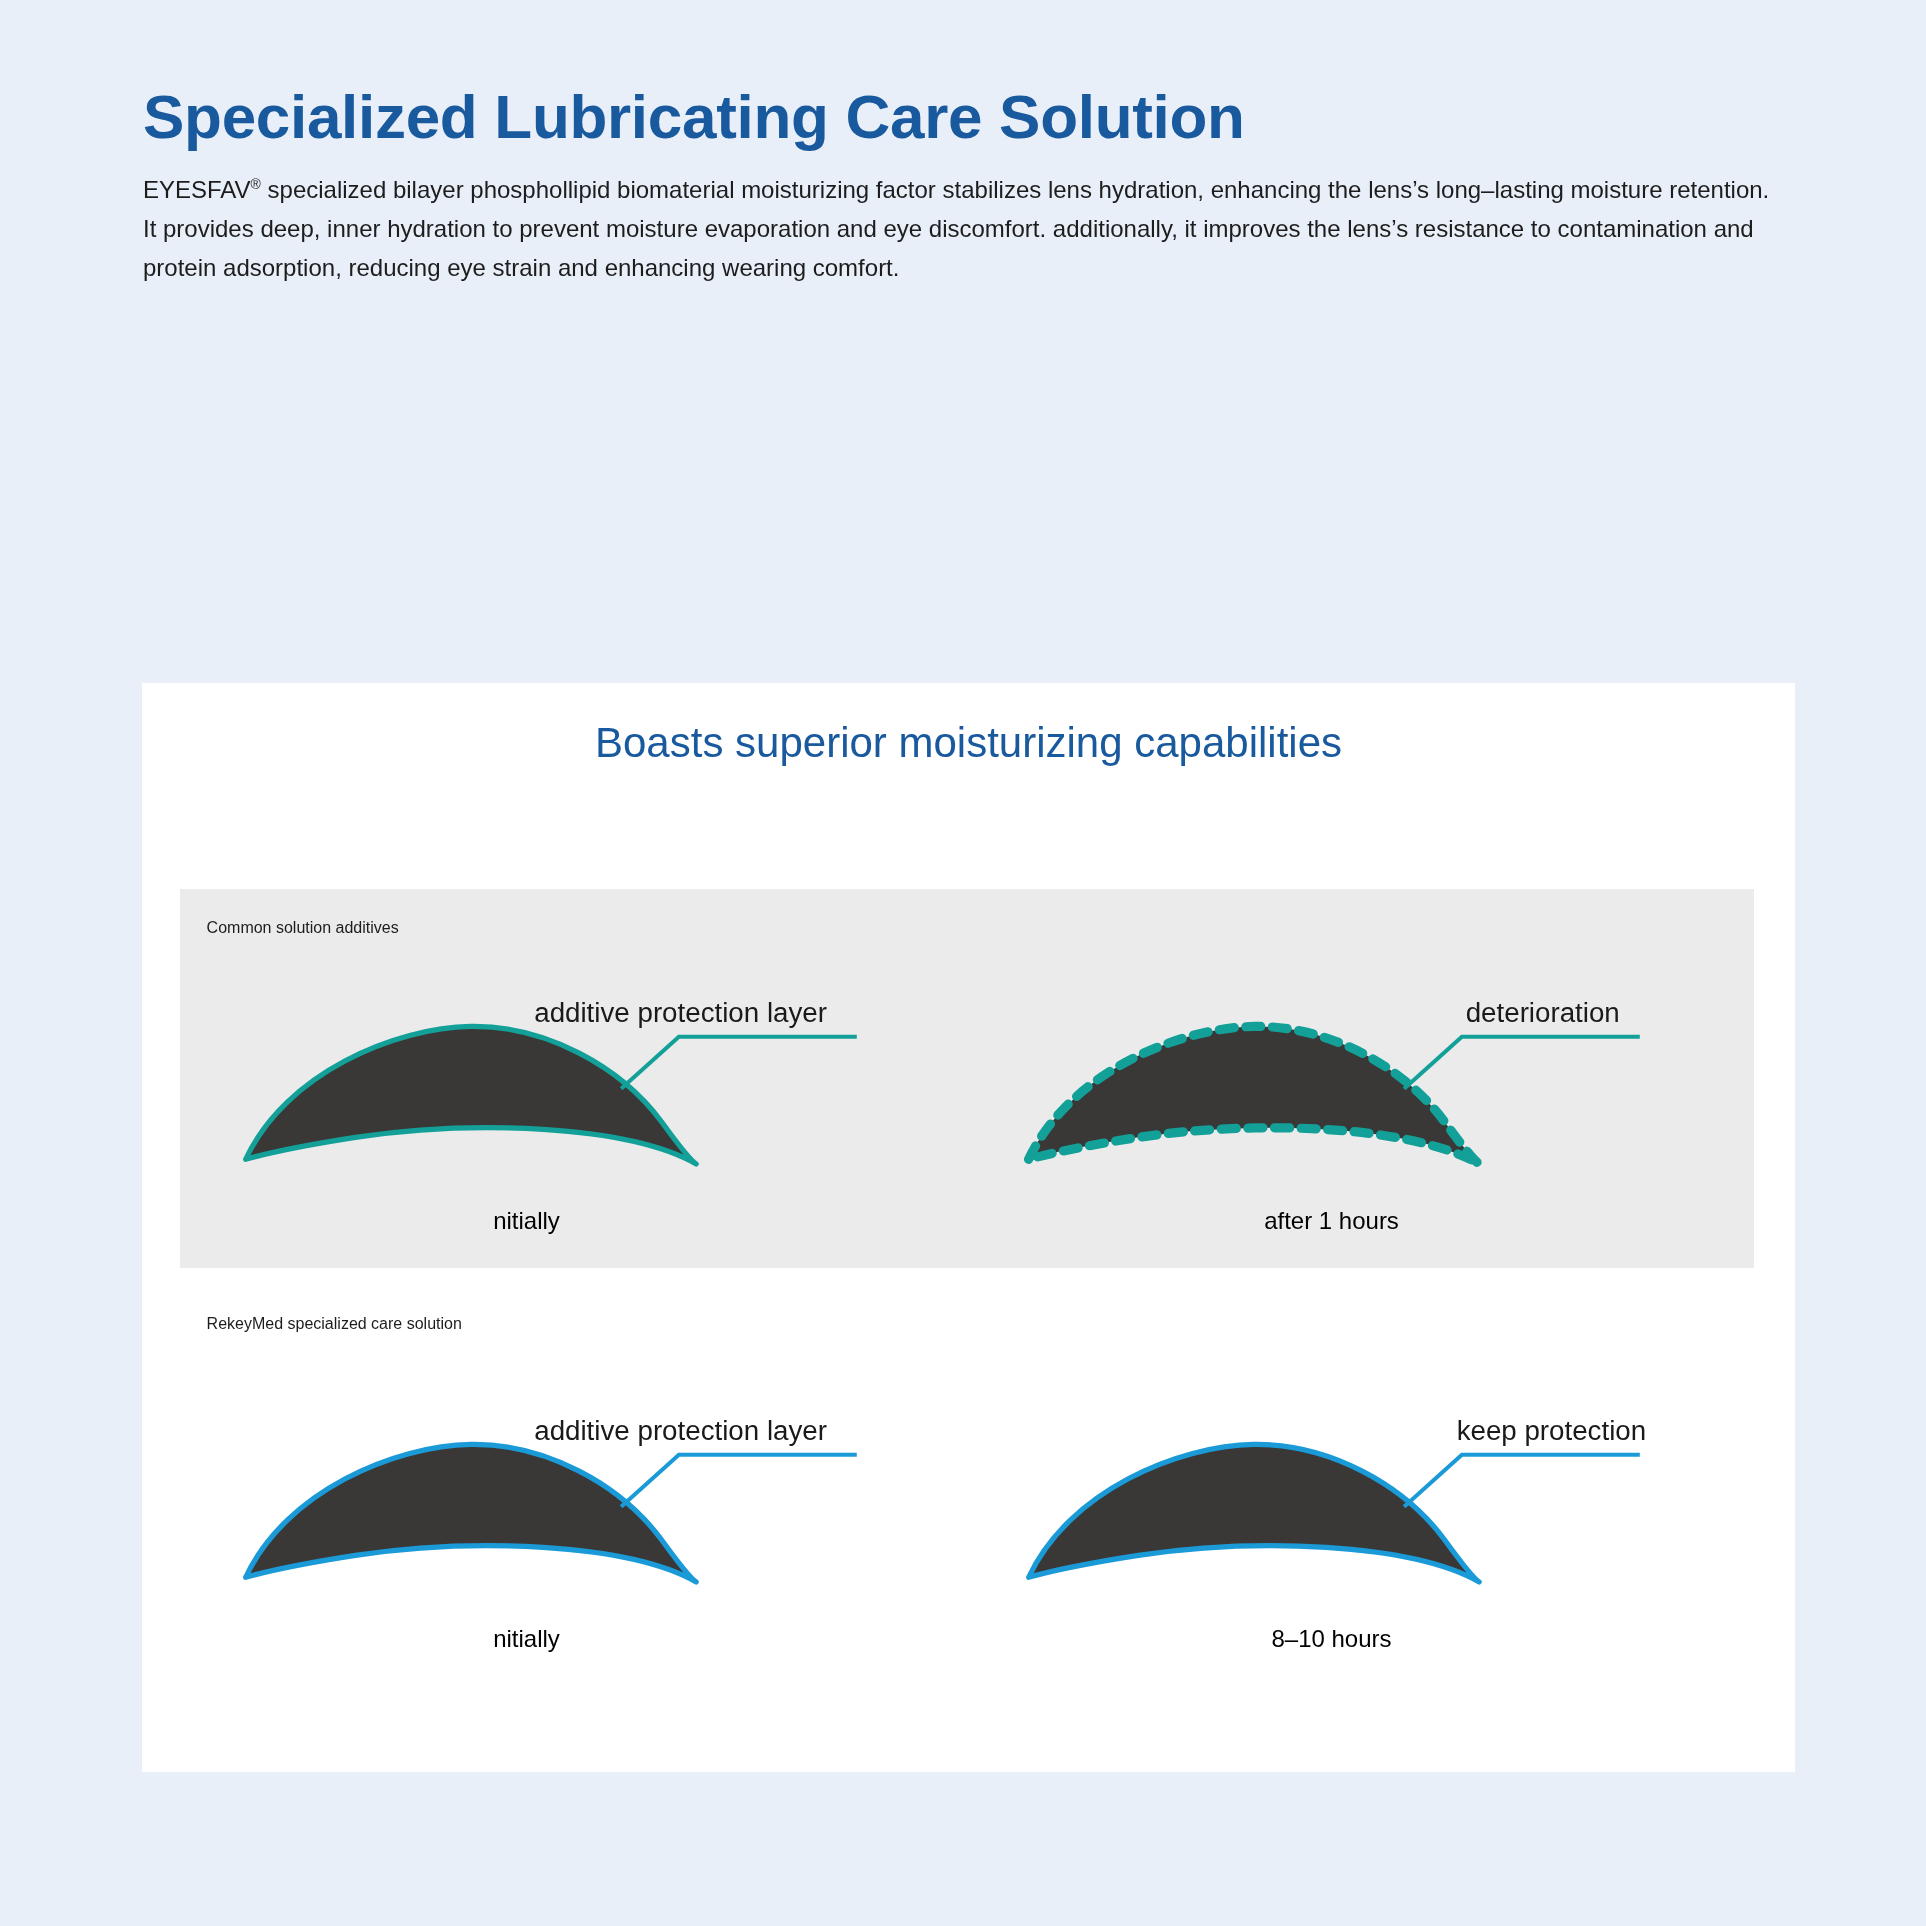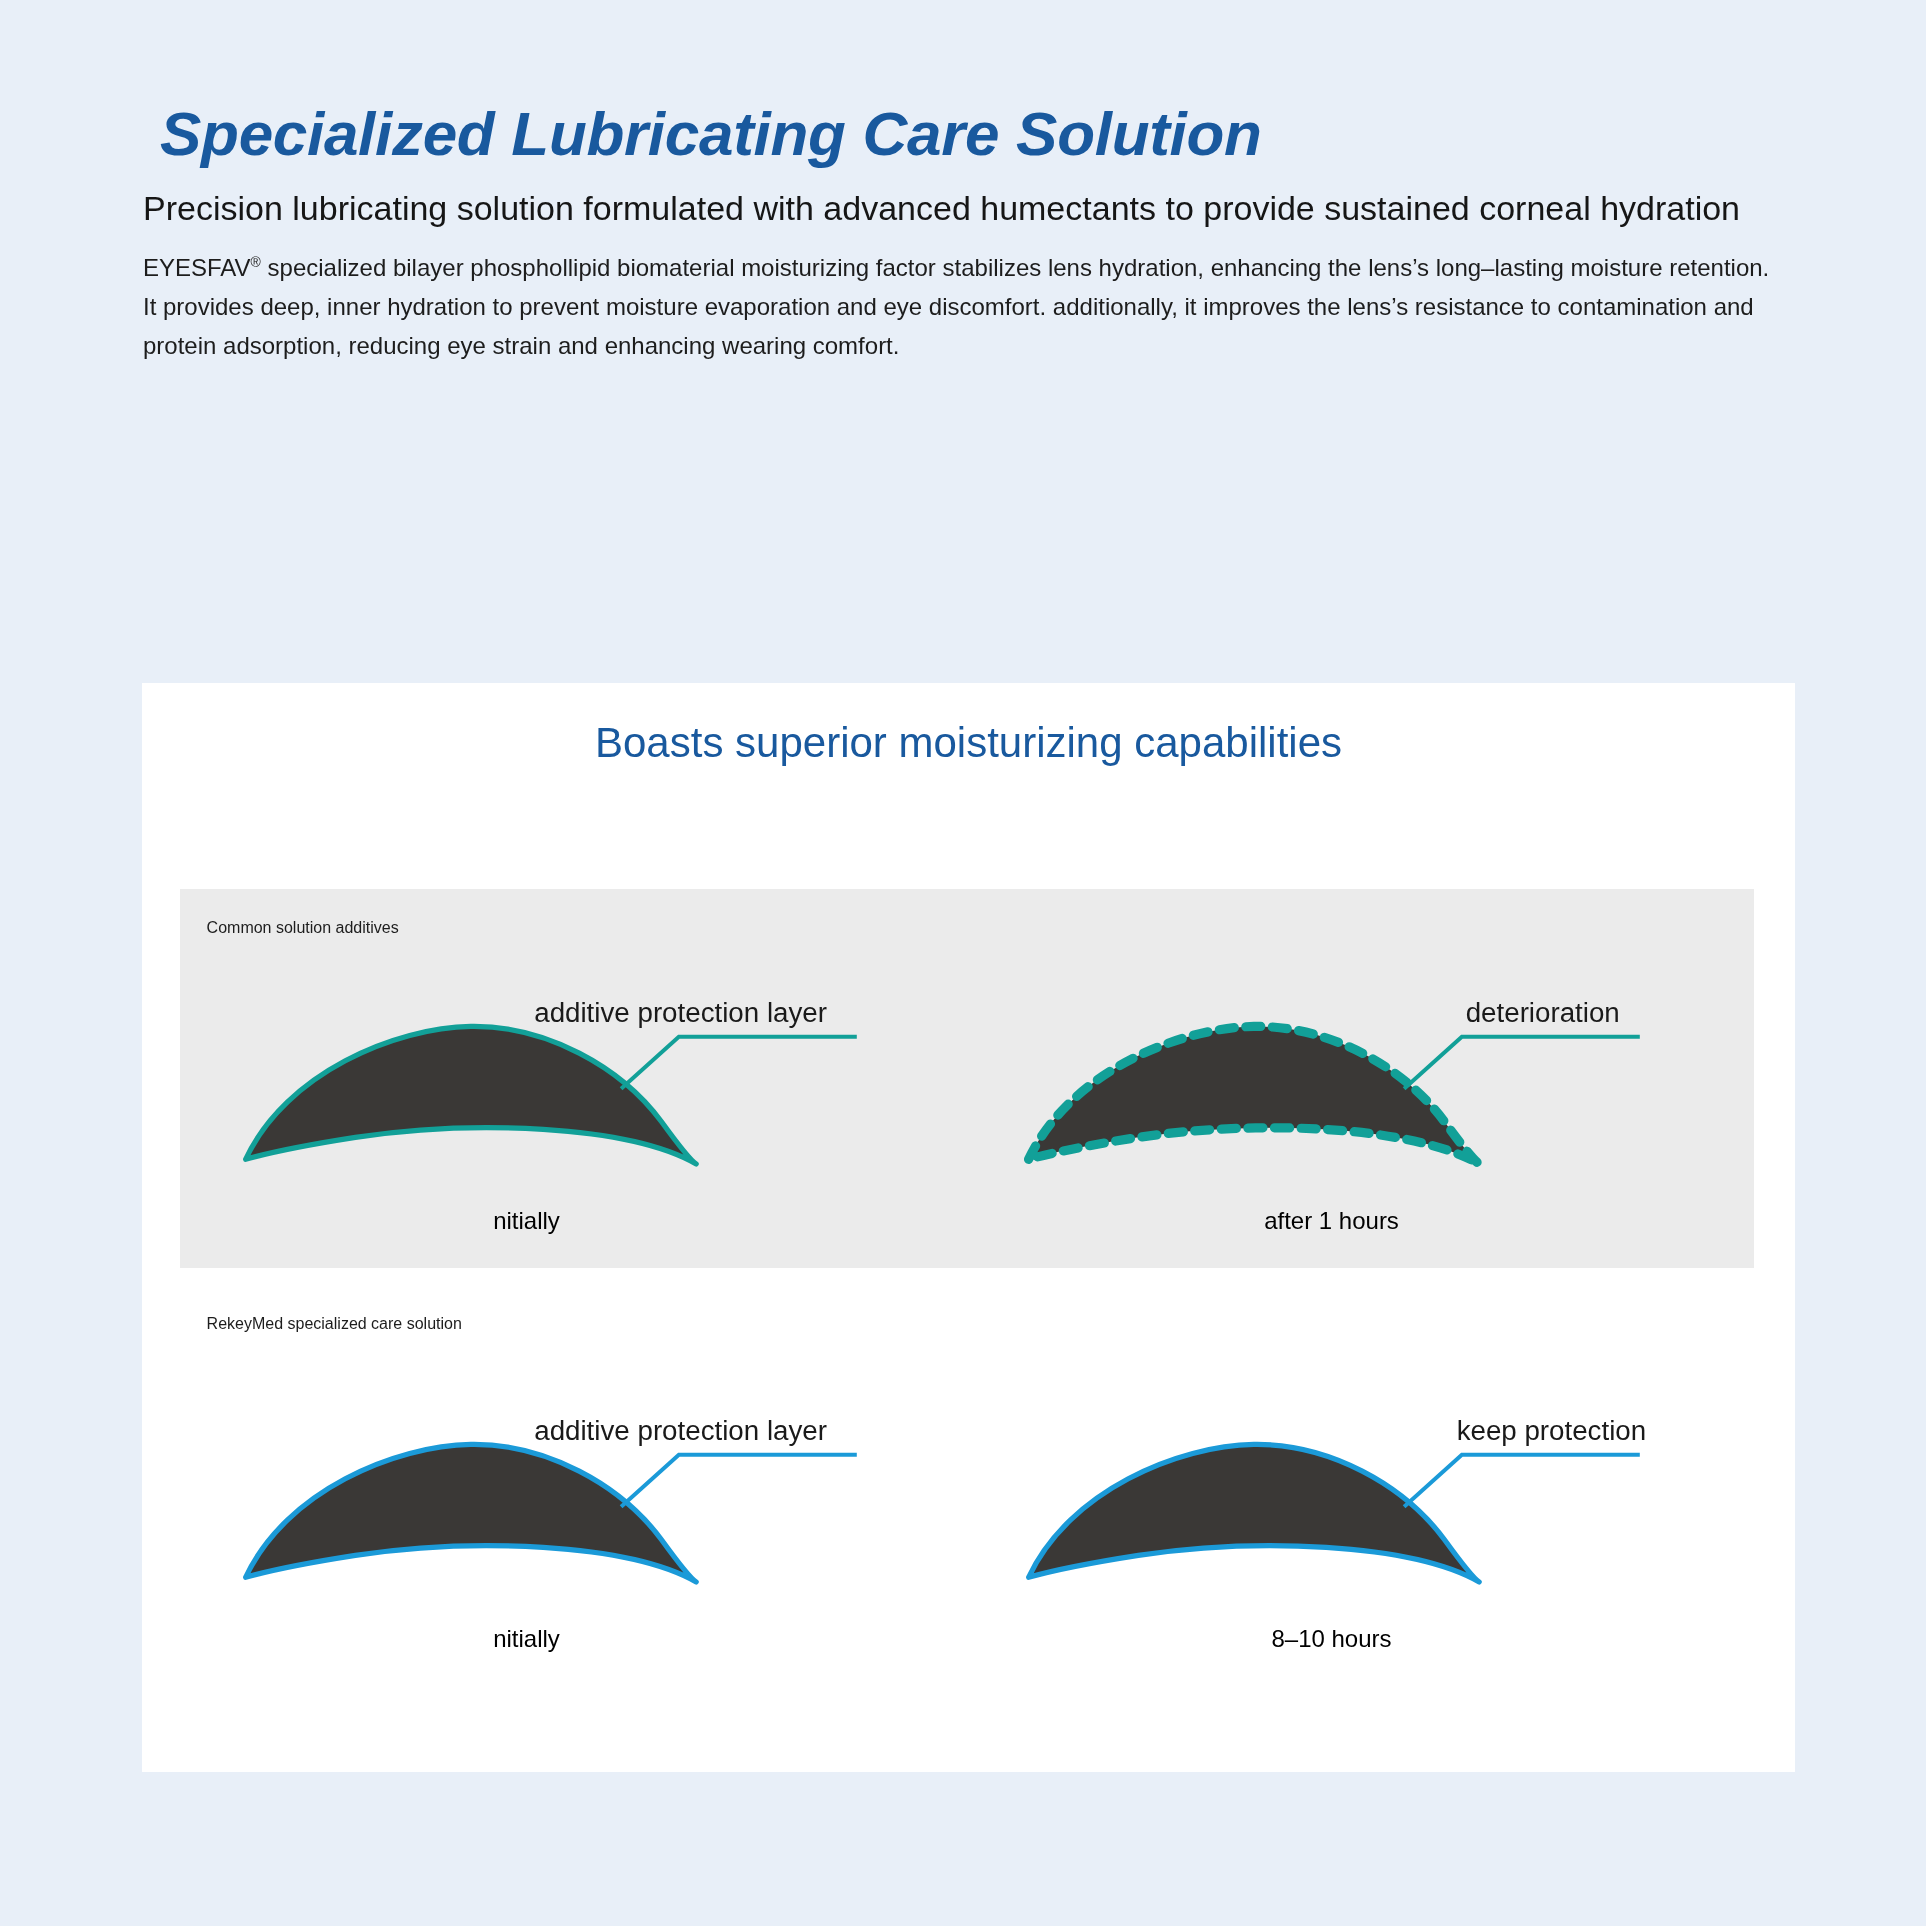--- a/index.html
+++ b/index.html
@@ -24,28 +24,27 @@
 
   
   .header {
     position: absolute;
     left: 143px;
     top: 81px;
     width: 1652px;
   }
 
   .page-title {
-    margin: 17px;
+    margin: 0;
     font-size: 62px;
     line-height: 1.16;
     font-weight: 700;
     color: #19599e;
     letter-spacing: -0.3px;
     font-family: "Liberation Sans", sans-serif;
-    font-style: italic;
   }
 
   .page-subtitle {
     margin: 14px 0 0 0;
     font-size: 34px;
     line-height: 1.28;
     font-weight: 400;
     color: #161616;
     max-width: 1635px;
     font-family: "Liberation Sans", sans-serif;
@@ -165,21 +164,20 @@
   }
 </style>
 </head>
 <body>
 
 <div class="page">
 
   <div class="header">
     <h1 class="page-title">Specialized Lubricating Care Solution</h1>
 
-    <p class="page-subtitle">Precision lubricating solution formulated with advanced humectants to provide sustained corneal hydration</p>
 
     <p class="page-body"><span>EYESFAV</span><sup>®</sup><span> specialized bilayer phosphollipid biomaterial moisturizing factor stabilizes lens hydration, enhancing the lens’s long–lasting moisture retention. It provides deep, inner hydration to prevent moisture evaporation and eye discomfort. additionally, it improves the lens’s resistance to contamination and protein adsorption, reducing eye strain and enhancing wearing comfort.</span></p>
   </div>
 
   <div class="card">
 
     <h2 class="card-title">Boasts superior moisturizing capabilities</h2>
 
     <div class="panel panel-common">
       <div class="panel-label">Common solution additives</div>

